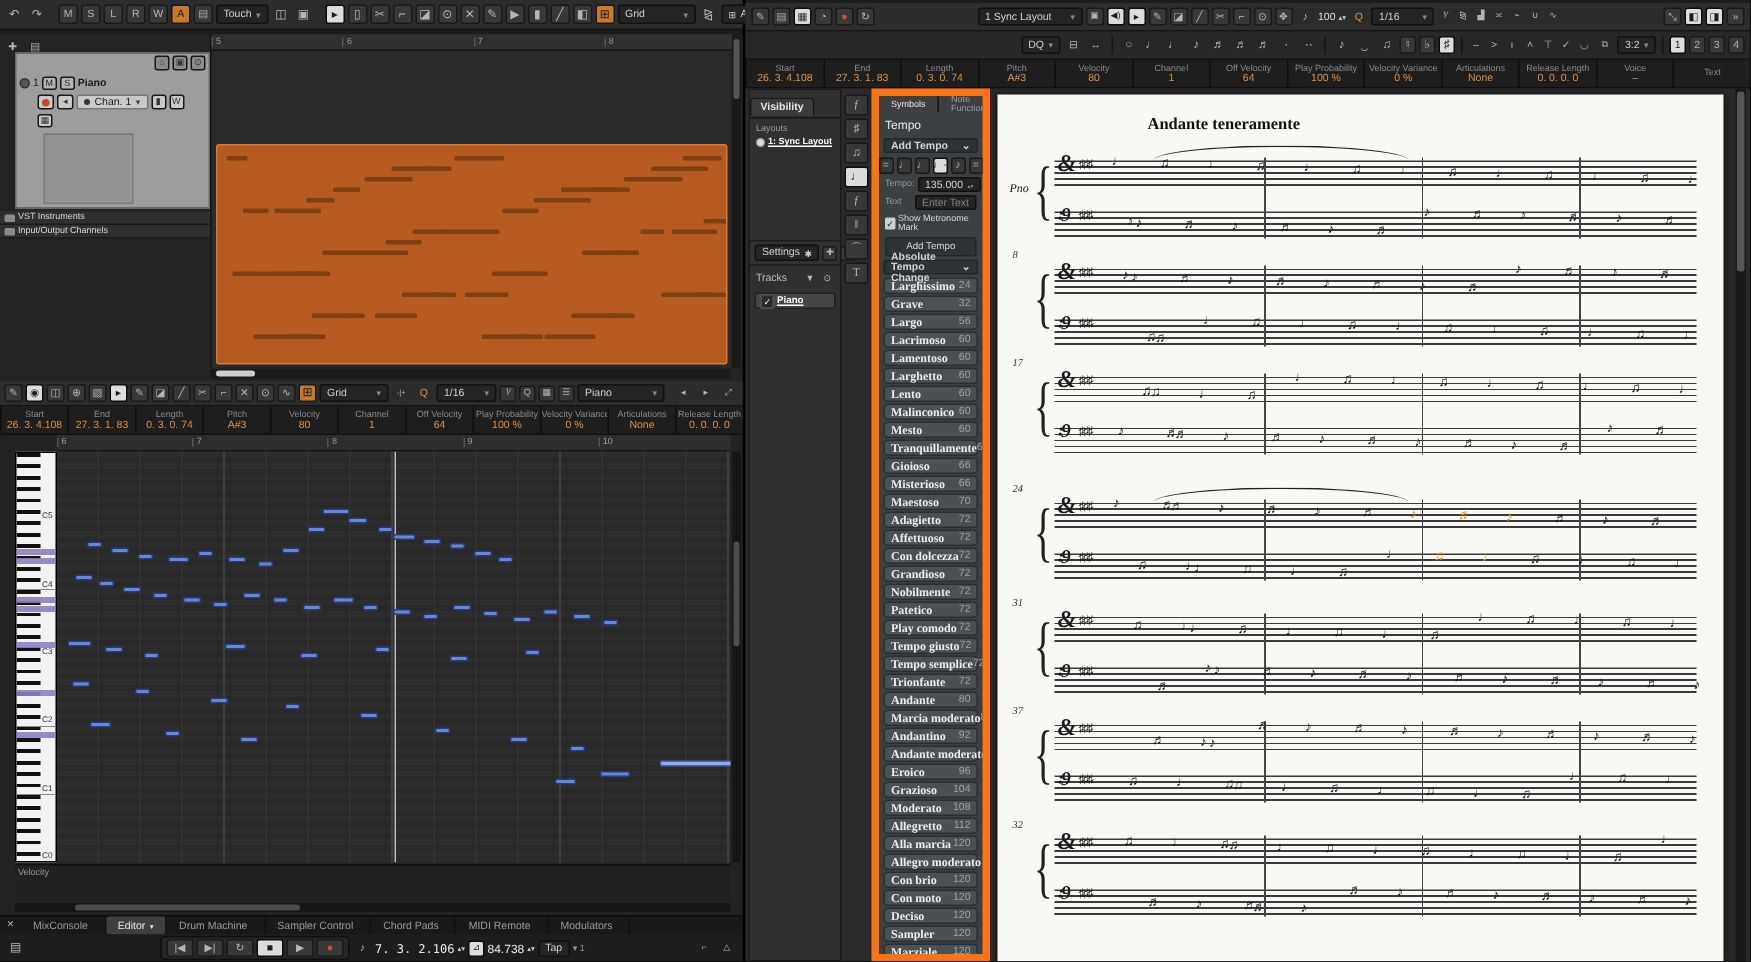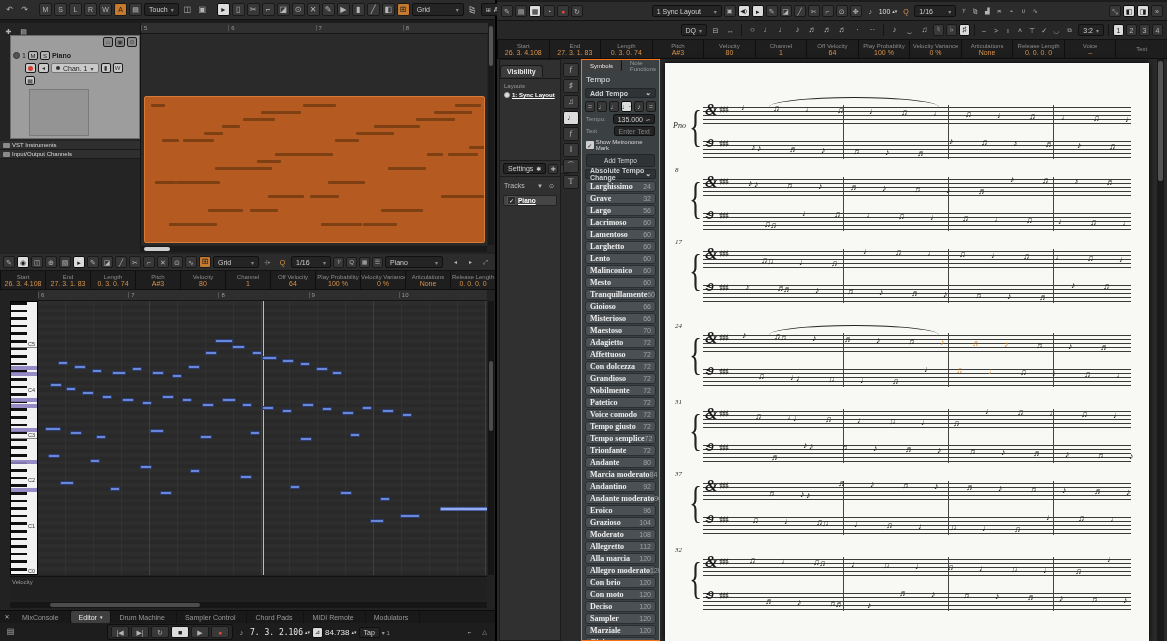--- a/index.html
+++ b/index.html
@@ -701,21 +701,21 @@
       <span class="ic" style="min-width:14px;height:14px;font-size:8px;font-family:'Liberation Serif',serif">ƒ</span>
           <span class="ic" style="min-width:14px;height:14px;font-size:8px;font-family:'Liberation Serif',serif">♯</span>
           <span class="ic" style="min-width:14px;height:14px;font-size:8px;font-family:'Liberation Serif',serif">♫</span>
           <span class="ic active" style="min-width:14px;height:14px;font-size:8px;font-family:'Liberation Serif',serif">♩</span>
           <span class="ic" style="min-width:14px;height:14px;font-size:8px;font-family:'Liberation Serif',serif">ƒ</span>
           <span class="ic" style="min-width:14px;height:14px;font-size:8px;font-family:'Liberation Serif',serif">‖</span>
           <span class="ic" style="min-width:14px;height:14px;font-size:8px;font-family:'Liberation Serif',serif">⌒</span>
           <span class="ic" style="min-width:14px;height:14px;font-size:8px;font-family:'Liberation Serif',serif">T</span>
         </div>
 
-      <div class="abs" style="left:84px;top:0;width:79px;height:582px;background:#3b4043;border:1px solid #f97316;overflow:hidden">
+      <div class="abs" style="left:84px;top:0;width:79px;height:582px;background:#3b4043;border:5px solid #f97316;overflow:hidden">
         <div class="row" style="gap:0">
             <span class="btab active" style="flex:1;justify-content:center;height:11px;font-size:6px">
               <span>Symbols</span>
             </span>
             <span class="btab" style="flex:1;justify-content:center;height:11px;font-size:6px">
               <span>Note Functions</span>
             </span>
           </div>
         <div style="font-size:8px;color:#e8e8e8;padding:4px 4px 2px">Tempo</div>
         <div class="phead">
@@ -824,21 +824,21 @@
             </div>
             <div class="trow">
               <span class="nm">Nobilmente</span>
               <span class="vl">72</span>
             </div>
             <div class="trow">
               <span class="nm">Patetico</span>
               <span class="vl">72</span>
             </div>
             <div class="trow">
-              <span class="nm">Voice comodo</span>
+              <span class="nm">Play comodo</span>
               <span class="vl">72</span>
             </div>
             <div class="trow">
               <span class="nm">Tempo giusto</span>
               <span class="vl">72</span>
             </div>
             <div class="trow">
               <span class="nm">Tempo semplice</span>
               <span class="vl">72</span>
             </div>
@@ -907,20 +907,21 @@
               <span class="vl">120</span>
             </div>
             <div class="trow">
               <span class="nm">Gioioso</span>
               <span class="vl">132</span>
             </div>
           </div>
       </div>
 
       <div class="abs" style="left:168px;top:4px;width:484px;height:578px;background:#f8f8f4;box-shadow:0 0 6px #000;overflow:hidden">
+        <div style="text-align:left;padding:14px 0 0 100px;font-family:'Liberation Serif',serif;font-weight:bold;font-size:11px;color:#111">Andante teneramente</div>
         <span class="abs" style="left:8px;top:58px;font-size:8px;font-style:italic;font-family:'Liberation Serif',serif;color:#222">Pno</span>
         <div id="systems-host">
             <div class="sys" style="top: 40px; height: 58px;">
               <span style="position:absolute;left:-4px;top:-9px;font-size:7px;font-style:italic;font-family:'Liberation Serif',serif;color:#333"></span>
   <span style="position:absolute;left:6px;top:2px;font-family:'Liberation Serif',serif;font-size:44px;color:#222;line-height:1;transform:scaleX(.6)">{</span>
   <div class="staff" style="top:4px"></div>
   <div class="staff" style="top:38px"></div>
   <div class="barlines"></div>
   <span class="clef" style="left:26px;top:-2px;font-size:16px">&amp;</span>
   <span class="clef" style="left: 26px; top: 32px; font-size: 13px; font-weight: bold; letter-spacing: -2px;">꞉9</span>

